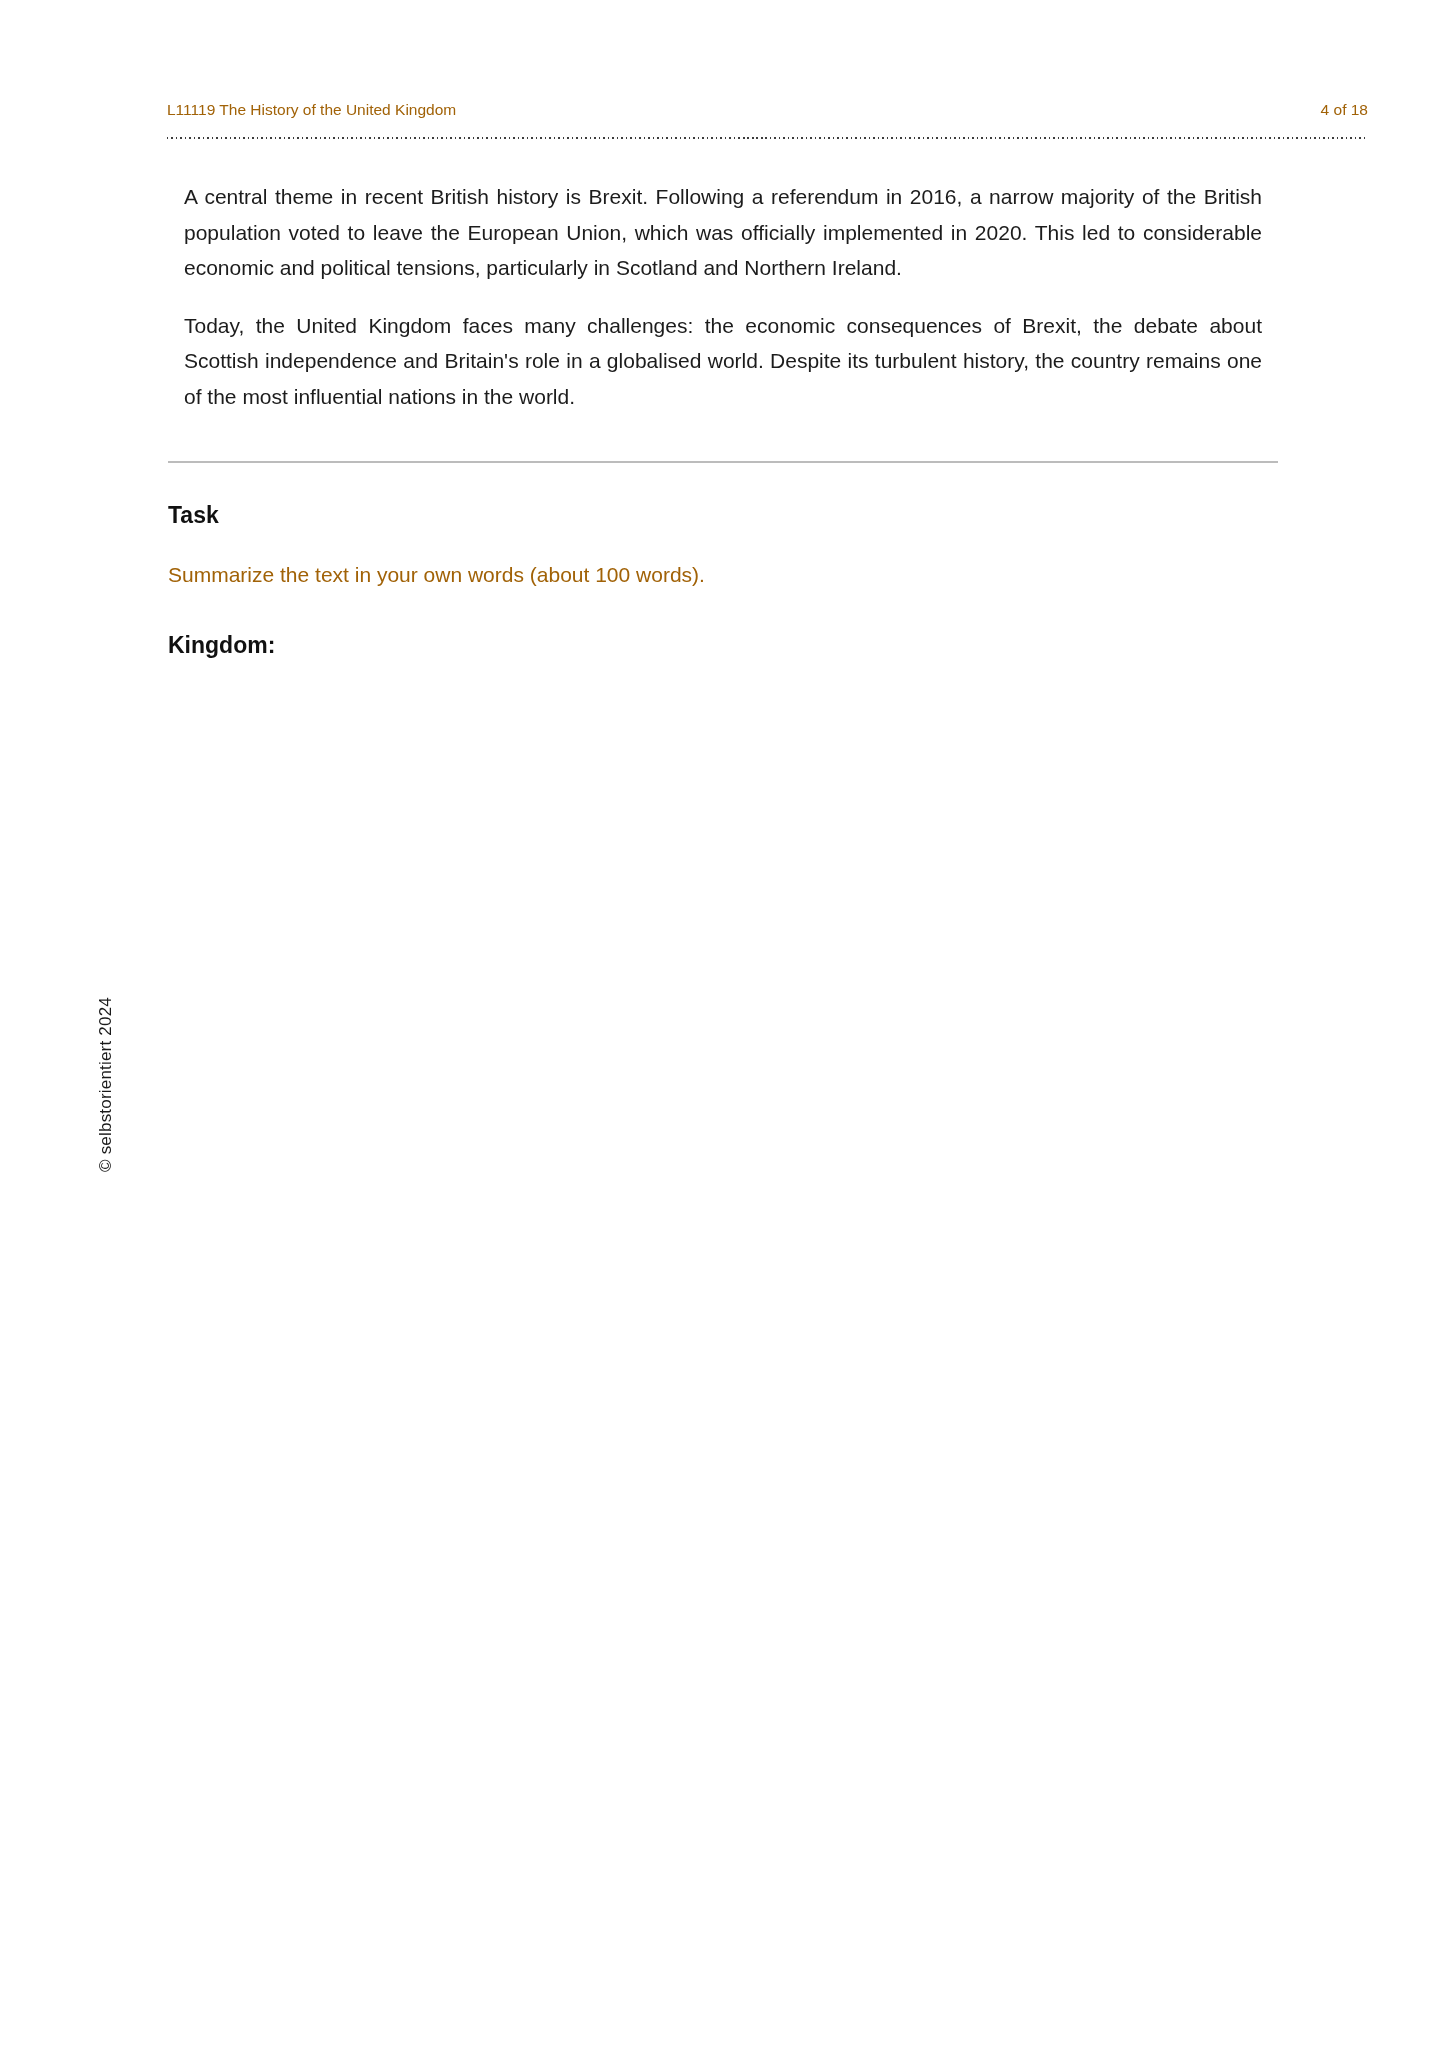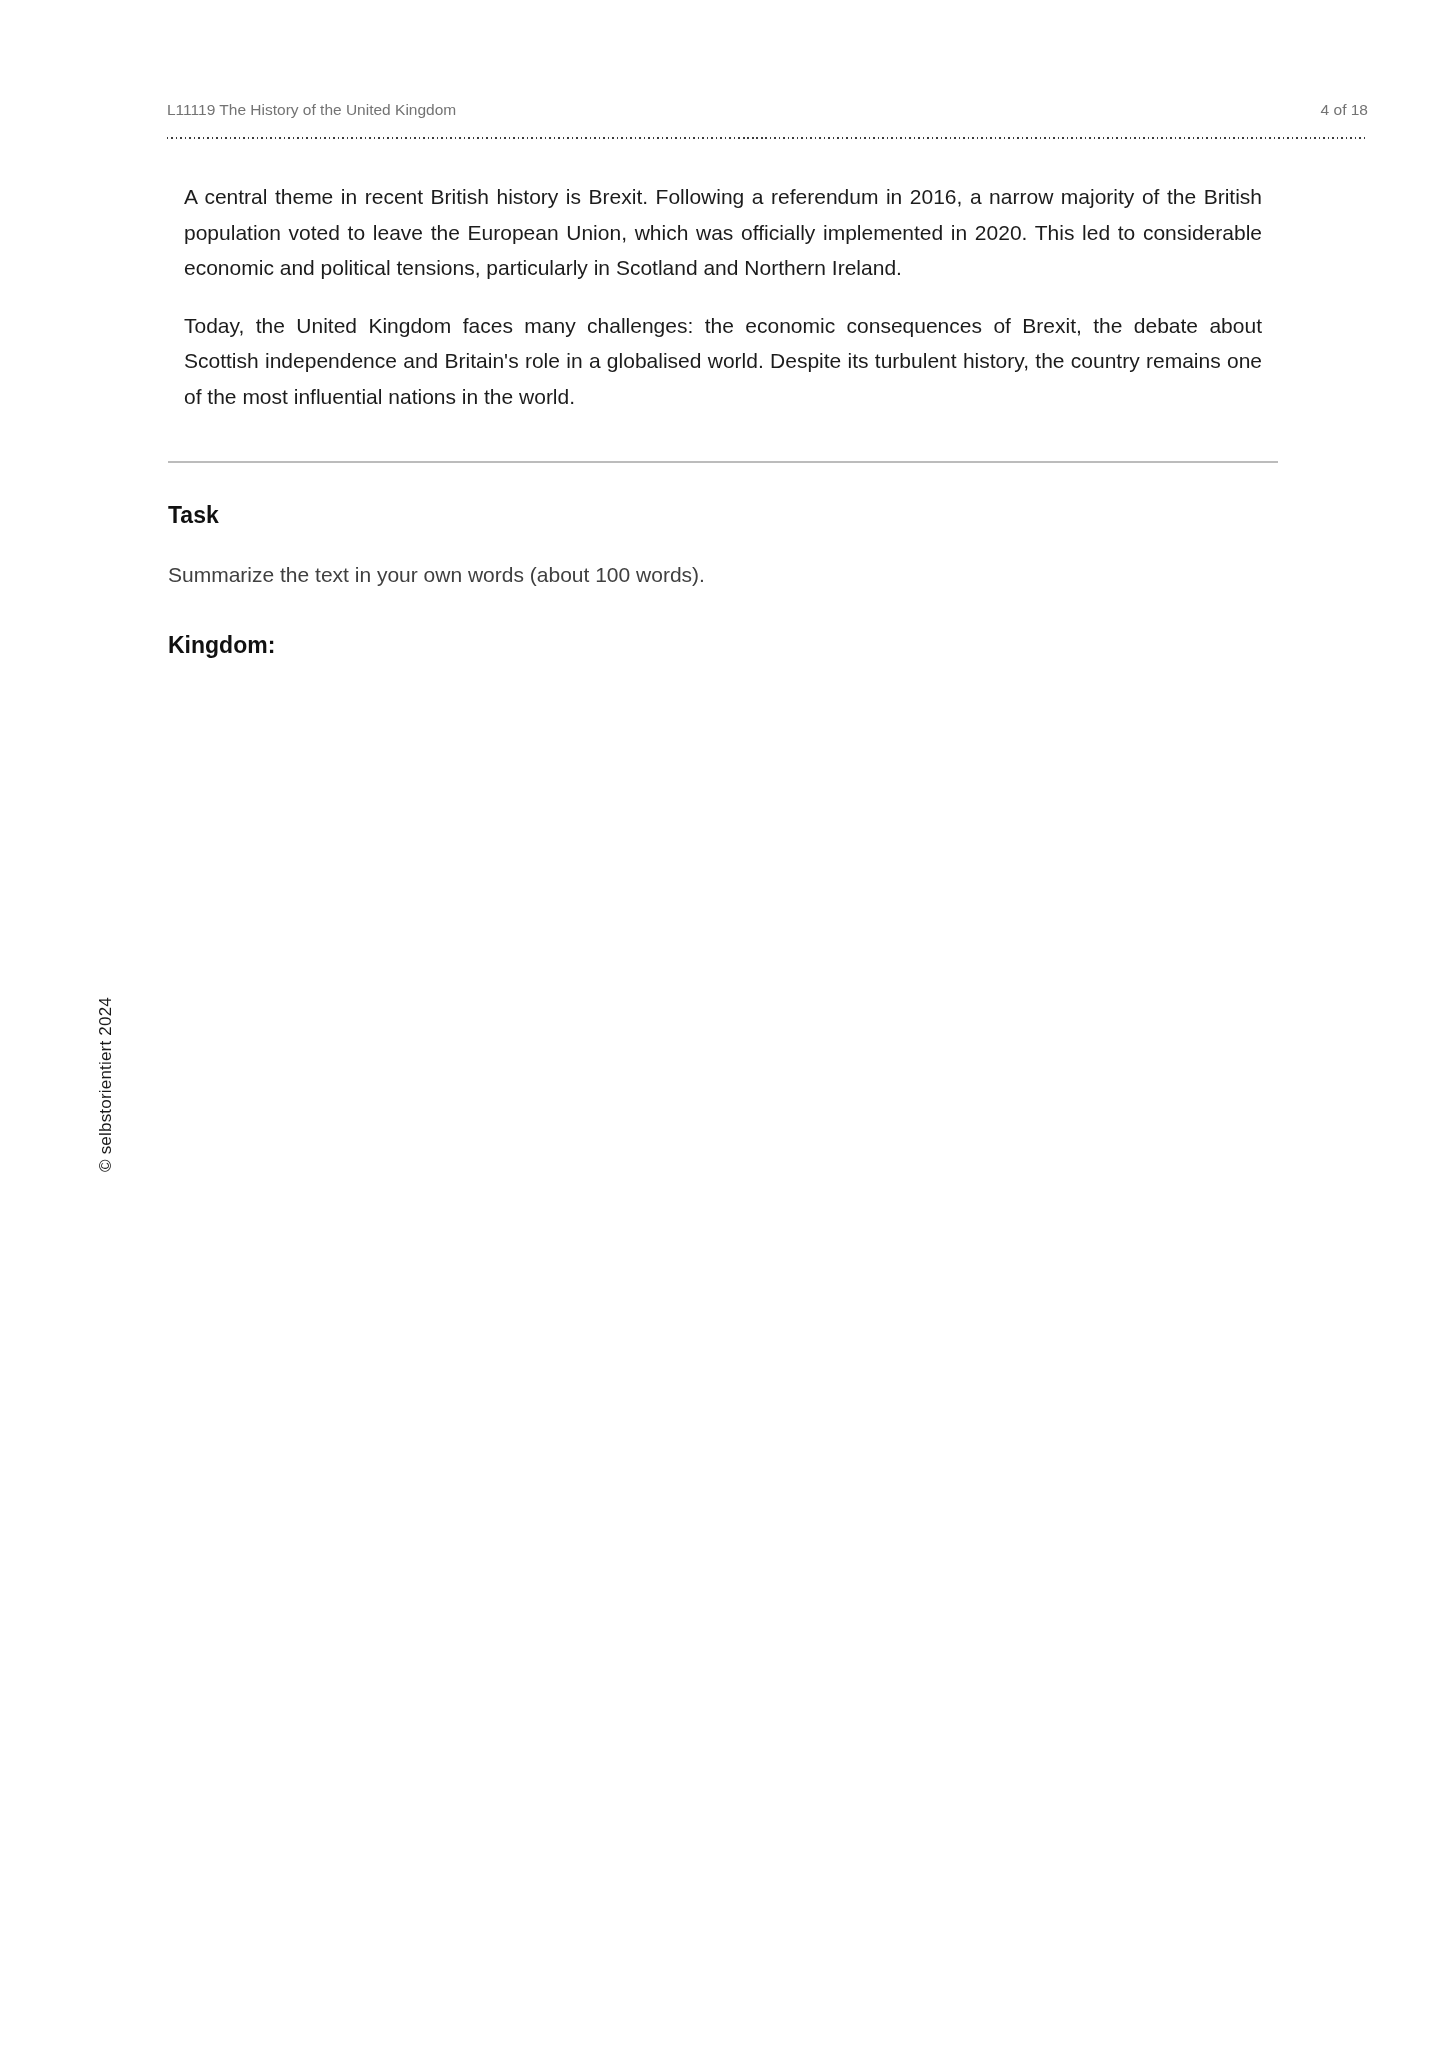--- a/index.html
+++ b/index.html
@@ -19,21 +19,21 @@
   .header {
     position: absolute;
     left: 167px;
     top: 99px;
     width: 1201px;
     display: flex;
     justify-content: space-between;
     align-items: baseline;
     font-size: 15.5px;
     line-height: 22px;
-    color: #737373;
+    color: #a16207;
   }
   .header-rule {
     position: absolute;
     left: 167px;
     top: 137px;
     width: 1201px;
     height: 2px;
     background: repeating-linear-gradient(to right, #3c3c3c 0 1.5px, transparent 1.5px 4.5px);
   }
 
@@ -77,21 +77,21 @@
     margin: 34px 0 0 0;
     font-size: 23px;
     line-height: 36px;
     font-weight: 700;
     color: #111111;
   }
   .plain-line {
     margin: 24px 0 0 0;
     font-size: 21px;
     line-height: 36px;
-    color: #404040;
+    color: #a16207;
   }
   .citation-title { font-style: italic; }
 </style>
 </head>
 <body>
 
 <div class="page">
 
   <div class="header">
     <span>L11119 The History of the United Kingdom</span>

